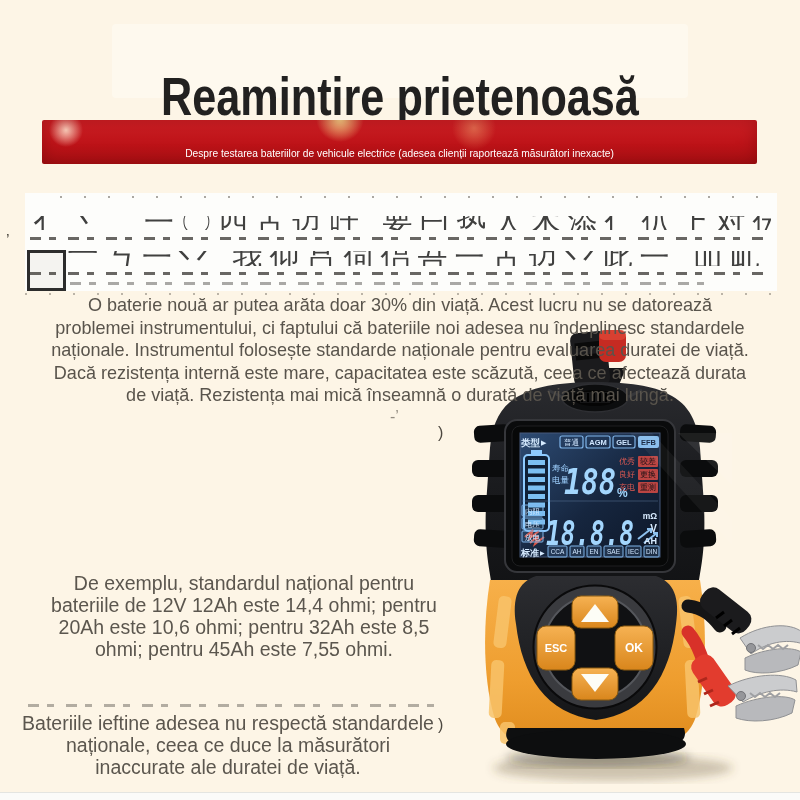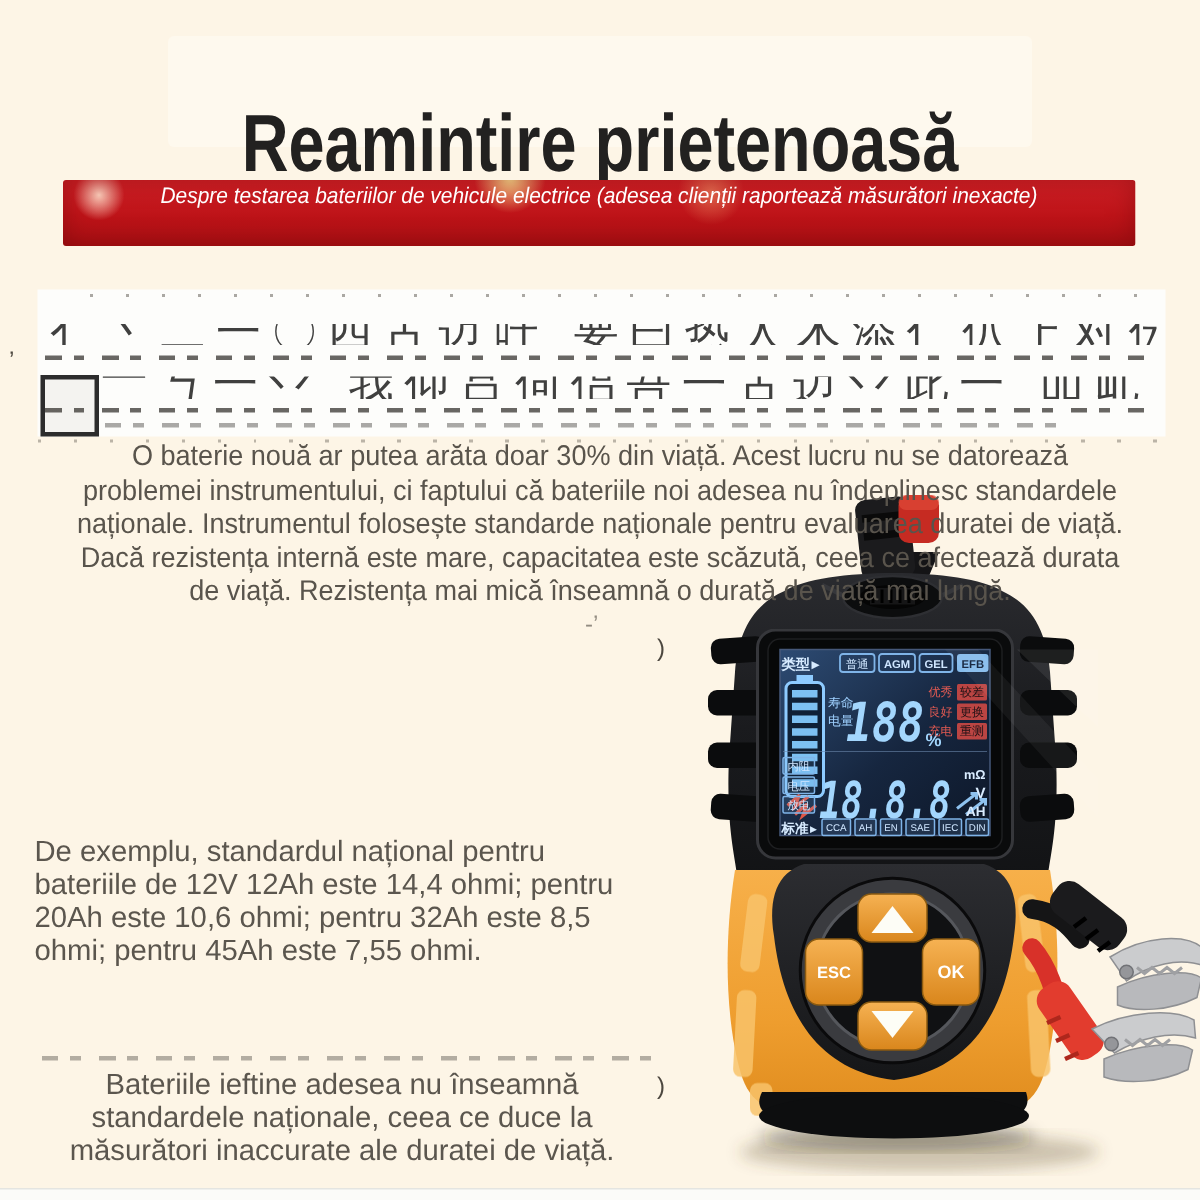--- a/index.html
+++ b/index.html
@@ -7,45 +7,45 @@
        background:#fdf5e6;font-family:"Liberation Sans",sans-serif;}
   .abs{position:absolute;}
 
   
   .title-backdrop{left:112px;top:24px;width:576px;height:74px;background:#fef9ee;border-radius:4px;}
   .page-title{left:0;top:30px;width:800px;text-align:center;font-size:54px;font-weight:bold;
               color:#222120;letter-spacing:0;transform:scaleX(.8);line-height:60px;}
 
   
   .banner{left:42px;top:120px;width:715px;height:44px;border-radius:2px;
-    display:flex;align-items:flex-start;justify-content:center;text-align:center;
-    color:#fff;font-size:15px;line-height:21px;
+    display:flex;align-items:flex-end;justify-content:center;text-align:center;
+    color:#fff;font-size:11px;line-height:21px;
     box-shadow:inset 0 0 18px rgba(80,0,0,.35);
     background:
       radial-gradient(circle at 24px 10px, rgba(255,215,195,.95) 0, rgba(255,215,195,0) 17px),
       radial-gradient(circle at 298px -2px, rgba(255,238,150,.95) 0, rgba(255,238,150,0) 24px),
       radial-gradient(circle at 432px 8px, rgba(255,195,130,.45) 0, rgba(255,195,130,0) 22px),
-      linear-gradient(180deg,#d12026 0%,#bd1318 55%,#a90f13 100%); font-style: italic;}
+      linear-gradient(180deg,#d12026 0%,#bd1318 55%,#a90f13 100%);}
   .banner span{display:block;transform:scaleX(.93);}
 
   
   .white-panel{left:25px;top:193px;width:752px;height:98px;background:#fdfdfb;}
   .frag{overflow:hidden;color:#262626;font-family:"DejaVu Sans",sans-serif;white-space:nowrap;opacity:.88;}
   .frag .txt{display:block;font-size:30px;line-height:30px;letter-spacing:7px;transform:translateY(-9px);}
   .hdash{height:3px;opacity:.8;background:repeating-linear-gradient(90deg,
       rgba(35,32,28,.85) 0 11px, rgba(35,32,28,0) 11px 19px,
       rgba(35,32,28,.85) 19px 26px, rgba(35,32,28,0) 26px 38px);}
   .dots{height:2px;background:repeating-linear-gradient(90deg, rgba(70,64,55,.45) 0 2px, transparent 2px 24px);}
   .noise-box{left:27px;top:250px;width:33px;height:35px;border:3px solid #2c2c2c;background:#f4f3f0;}
   .mark{color:#4c473f;font-size:16px;}
 
   
   .intro{left:28px;top:294px;width:744px;margin:0;text-align:center;
          font-size:19px;line-height:22.6px;color:#59544c;transform:scaleX(.95);z-index:6;}
-  .example{left:22px;top:556px;width:412px;margin:1px;text-align:left;
+  .example{left:22px;top:556px;width:412px;margin:16px;text-align:center;
            font-size:19.5px;line-height:22px;color:#5b564e;z-index:6;}
   .footer-note{left:22px;top:712px;width:412px;margin:0;text-align:center;
                font-size:19.5px;line-height:22px;color:#5b564e;z-index:6;}
 
   .device{left:448px;top:330px;width:360px;height:460px;z-index:2;}
 
   .bottom-strip{left:0;top:792px;width:800px;height:8px;background:#fbfbf9;border-top:1px solid #e4e5e1;}
 
   p,h1,div,span{pointer-events:auto;}
 </style>
@@ -297,15 +297,15 @@
       <path d="M302,363 l5,4 l5,-4 l5,4 l5,-4 l5,4 l5,-4" stroke="#9fa0a3" stroke-width="2" fill="none"></path>
       <circle cx="293" cy="366" r="4.5" fill="#95969a" stroke="#717276" stroke-width="1"></circle>
     </g>
   </g>
 </svg>
 </div>
 
 <p class="abs example">De exemplu, standardul național pentru bateriile de 12V 12Ah este 14,4 ohmi; pentru 20Ah este 10,6 ohmi; pentru 32Ah este 8,5 ohmi; pentru 45Ah este 7,55 ohmi.</p>
 
 <div class="abs hdash" style="left:28px;top:704px;width:410px;opacity:.4;"></div>
-<p class="abs footer-note">Bateriile ieftine adesea nu înseamnă standardele naționale, ceea ce duce la măsurători inaccurate ale duratei de viață.</p>
+<p class="abs footer-note">Bateriile ieftine adesea nu respectă standardele naționale, ceea ce duce la măsurători inaccurate ale duratei de viață.</p>
 
 <div class="abs bottom-strip"></div>
 
 </body></html>

